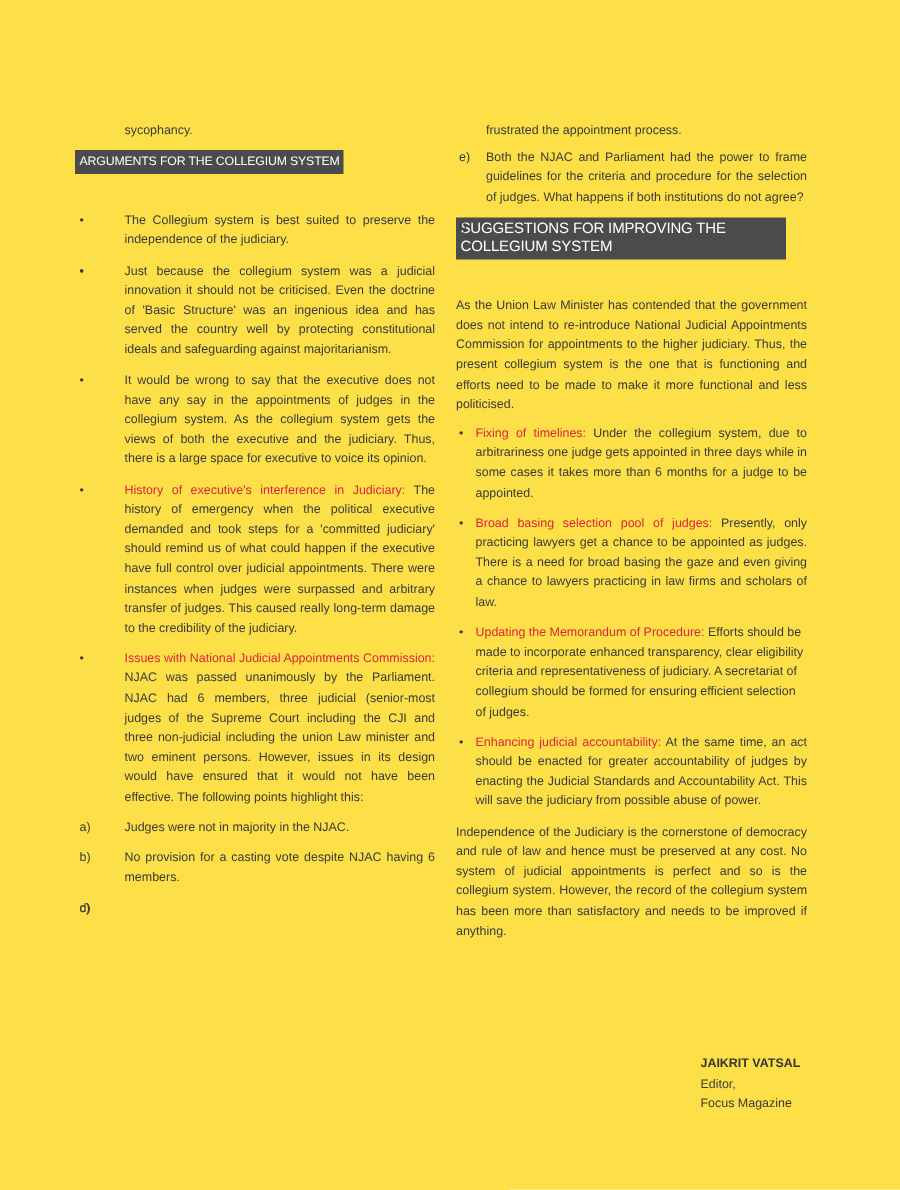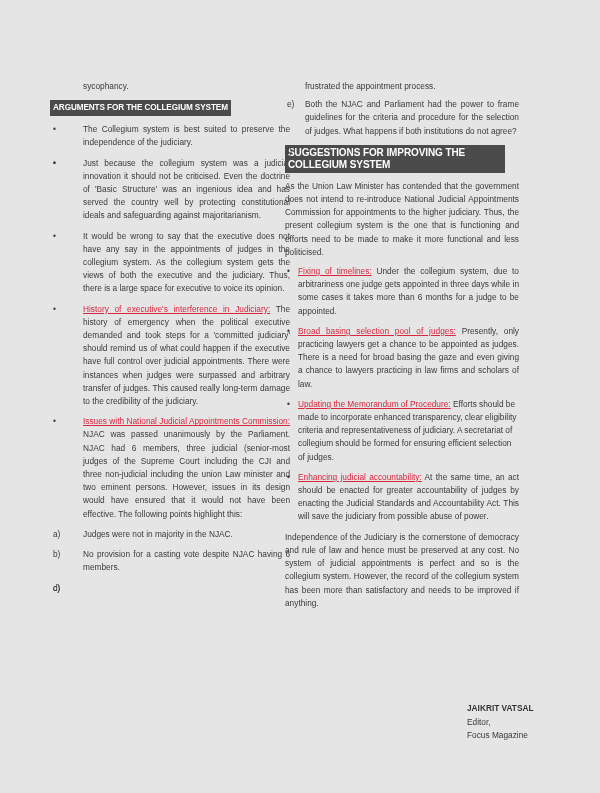--- a/index.html
+++ b/index.html
@@ -1,34 +1,34 @@
 <!DOCTYPE html>
 <html><head>
 <meta charset="utf-8">
 <style>
   html, body { margin: 0; padding: 0; background: #ffffff; }
   body { width: 600px; height: 793px; position: relative; overflow: hidden;
          font-family: "Liberation Sans", sans-serif; color: #3a3a3a; }
-  .page { position: absolute; left: 0; top: 0; width: 600px; height: 793px; background: #e5e5e5; }
+  .page { position: absolute; left: 0; top: 0; width: 600px; height: 793px; background: #fde047; }
   .col { position: absolute; top: 80px; font-size: 8.3px; line-height: 13.2px; }
   .col-left { left: 50px; width: 240px; }
-  .col-right { left: 285px; width: 234px; }
+  .col-right { left: 304px; width: 234px; }
   p { margin: 0 0 6px 0; text-align: justify; }
   .cont { padding-left: 33px; margin-bottom: 5px; }
-  .heading { background: #4b4b4b; color: #ffffff; font-weight: bold; font-size: 8.2px;
-             line-height: 12px; padding: 2px 3px; margin: 2px 0 7px 0; display: inline-block;
+  .heading { background: #4b4b4b; color: #ffffff; font-weight: normal; font-size: 8.2px;
+             line-height: 12px; padding: 2px 3px; margin: 2px 0 24px 0; display: inline-block;
              letter-spacing: -0.1px; }
   .heading.wide { display: block; width: 214px; font-size: 10px; }
   ul.bullets, ol.alpha { list-style: none; margin: 0; padding: 0; }
   .item { position: relative; padding-left: 33px; margin-bottom: 7px; text-align: justify; }
   .item .mark { position: absolute; left: 3px; top: 0; }
   .col-right .item { padding-left: 13px; }
   .col-right .alpha .item { padding-left: 20px; }
   .col-right .item .mark { left: 2px; }
-  .lead { color: #d7263d; text-decoration: underline; }
+  .lead { color: #d7263d; }
   .sig { position: absolute; left: 467px; top: 702px; font-size: 8.3px; line-height: 13.5px; }
   .sig .name { font-weight: bold; color: #333; text-align: center; }
 </style>
 </head>
 <body>
 
 <div class="page">
 
   <div class="col col-left">
     <p class="cont">sycophancy.</p>

